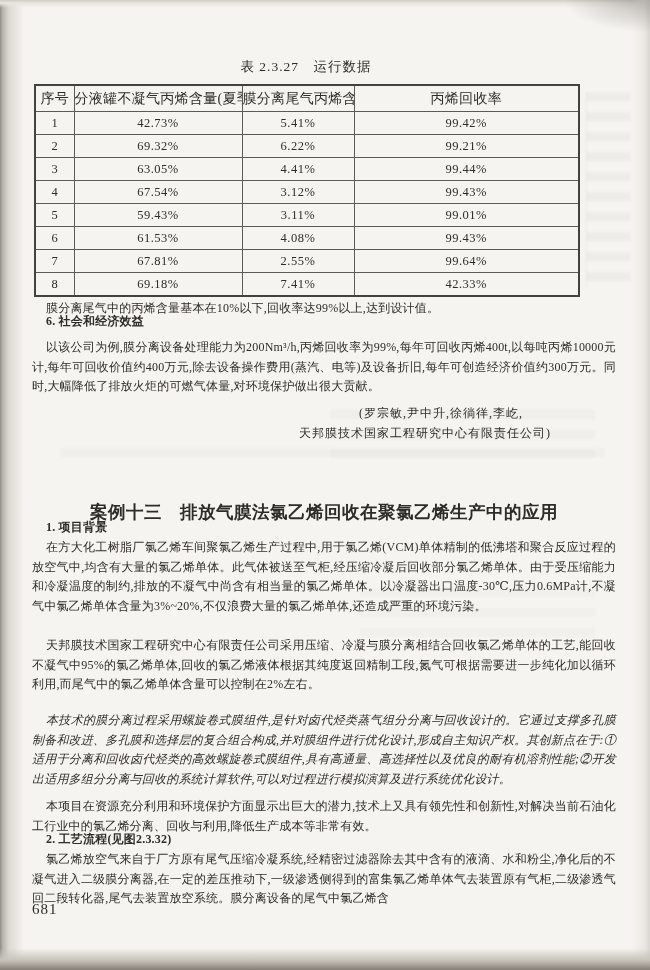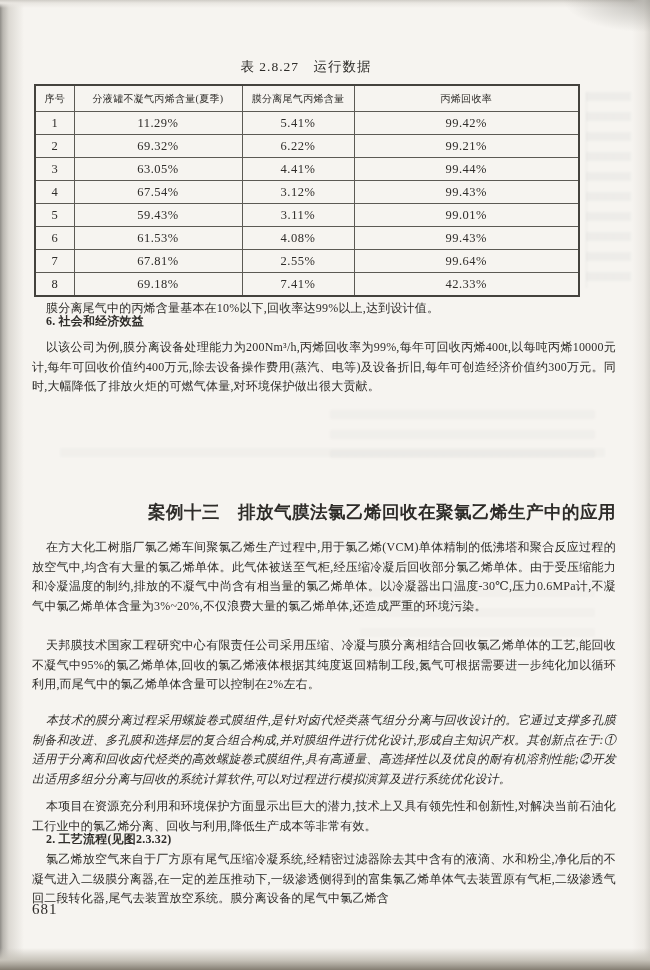--- a/index.html
+++ b/index.html
@@ -34,31 +34,31 @@
   .txt{position:absolute;left:32px;width:584px;font-size:12px;line-height:19.5px;
     letter-spacing:.2px;text-align:justify;color:#2e2c29;}
   .indent{text-indent:14px;}
   .bold{font-weight:bold;}
   #caption{position:absolute;left:34px;top:58px;width:544px;text-align:center;
     font-size:13.5px;letter-spacing:1px;color:#2e2c29;}
   #tbl{position:absolute;left:34px;top:84px;width:544px;border-collapse:collapse;
     table-layout:fixed;border:2px solid #44423d;}
   #tbl th,#tbl td{border:1px solid #5c5a54;text-align:center;padding:0;
     font-weight:normal;color:#2e2c29;overflow:hidden;white-space:nowrap;}
-  #tbl th{height:25px;font-size:10px;letter-spacing:.3px;}
+  #tbl th{height:25px;font-size:14px;letter-spacing:.3px;}
   #tbl td{height:22px;font-size:12.5px;letter-spacing:.5px;}
   #p-summary{top:287px;}
   #h-benefit{top:300px;}
   #p-benefit{top:326px;}
   #byline{top:404px;}
   #byline div{text-align:right;letter-spacing:1px;}
   .by1{padding-right:93px;}
   .by2{padding-right:65px;}
   #case-title{top:468px;font-size:17.5px;font-weight:bold;line-height:26px;
-    letter-spacing:.5px;text-align:right;margin-top:31px;}
+    letter-spacing:.5px;text-align:center;margin-top:31px;}
   #h-bg{top:506px;}
   #p-bg1{top:526px;}
   #p-bg2{top:624px;}
   #p-bg3{top:699px;font-style:italic;}
   #p-bg4{top:785px;}
   #h-proc{top:818px;}
   #p-proc{top:838px;}
   #pagenum{top:900px;font-size:15px;letter-spacing:1px;}
 </style>
 </head>
@@ -70,40 +70,40 @@
   <div class="edge edge-top"></div>
   <div class="edge edge-right"></div>
   <div class="edge edge-bottom"></div>
   <div class="edge corner-smudge"></div>
 
   <div class="ghost ghost-rows g1"></div>
   <div class="ghost ghost-rows g2"></div>
   <div class="ghost ghost-rows g3"></div>
   <div class="ghost ghost-rows g4"></div>
 
-  <div id="caption">表 2.8.27　运行数据</div>
+  <div id="caption">表 2.3.27　运行数据</div>
   <table id="tbl">
     <colgroup>
       <col style="width:39px">
         <col style="width:168px">
         <col style="width:112px">
         <col style="width:225px">
     </colgroup>
     <thead>
       <tr>
         <th>序号</th>
         <th>分液罐不凝气丙烯含量(夏季)</th>
         <th>膜分离尾气丙烯含量</th>
         <th>丙烯回收率</th>
       </tr>
     </thead>
     <tbody>
         <tr>
           <td>1</td>
-          <td>11.29%</td>
+          <td>42.73%</td>
           <td>5.41%</td>
           <td>99.42%</td>
         </tr>
         <tr>
           <td>2</td>
           <td>69.32%</td>
           <td>6.22%</td>
           <td>99.21%</td>
         </tr>
         <tr>
@@ -141,22 +141,27 @@
           <td>69.18%</td>
           <td>7.41%</td>
           <td>42.33%</td>
         </tr>
       </tbody>
   </table>
 
   <p class="txt indent" id="p-summary">膜分离尾气中的丙烯含量基本在10%以下,回收率达99%以上,达到设计值。</p>
   <p class="txt indent bold" id="h-benefit">6. 社会和经济效益</p>
   <p class="txt indent" id="p-benefit">以该公司为例,膜分离设备处理能力为200Nm³/h,丙烯回收率为99%,每年可回收丙烯400t,以每吨丙烯10000元计,每年可回收价值约400万元,除去设备操作费用(蒸汽、电等)及设备折旧,每年可创造经济价值约300万元。同时,大幅降低了排放火炬的可燃气体量,对环境保护做出很大贡献。</p>
+  <div class="txt" id="byline">
+    <div class="by1">(罗宗敏,尹中升,徐徜徉,李屹,</div>
+    <div class="by2">天邦膜技术国家工程研究中心有限责任公司)</div>
+  </div>
 
   <h2 class="txt" id="case-title">案例十三　排放气膜法氯乙烯回收在聚氯乙烯生产中的应用</h2>
+  <p class="txt indent bold" id="h-bg">1. 项目背景</p>
   <p class="txt indent" id="p-bg1">在方大化工树脂厂氯乙烯车间聚氯乙烯生产过程中,用于氯乙烯(VCM)单体精制的低沸塔和聚合反应过程的放空气中,均含有大量的氯乙烯单体。此气体被送至气柜,经压缩冷凝后回收部分氯乙烯单体。由于受压缩能力和冷凝温度的制约,排放的不凝气中尚含有相当量的氯乙烯单体。以冷凝器出口温度-30℃,压力0.6MPa计,不凝气中氯乙烯单体含量为3%~20%,不仅浪费大量的氯乙烯单体,还造成严重的环境污染。</p>
   <p class="txt indent" id="p-bg2">天邦膜技术国家工程研究中心有限责任公司采用压缩、冷凝与膜分离相结合回收氯乙烯单体的工艺,能回收不凝气中95%的氯乙烯单体,回收的氯乙烯液体根据其纯度返回精制工段,氮气可根据需要进一步纯化加以循环利用,而尾气中的氯乙烯单体含量可以控制在2%左右。</p>
   <p class="txt indent" id="p-bg3">本技术的膜分离过程采用螺旋卷式膜组件,是针对卤代烃类蒸气组分分离与回收设计的。它通过支撑多孔膜制备和改进、多孔膜和选择层的复合组合构成,并对膜组件进行优化设计,形成自主知识产权。其创新点在于:①适用于分离和回收卤代烃类的高效螺旋卷式膜组件,具有高通量、高选择性以及优良的耐有机溶剂性能;②开发出适用多组分分离与回收的系统计算软件,可以对过程进行模拟演算及进行系统优化设计。</p>
   <p class="txt indent" id="p-bg4">本项目在资源充分利用和环境保护方面显示出巨大的潜力,技术上又具有领先性和创新性,对解决当前石油化工行业中的氯乙烯分离、回收与利用,降低生产成本等非常有效。</p>
   <p class="txt indent bold" id="h-proc">2. 工艺流程(见图2.3.32)</p>
   <p class="txt indent" id="p-proc">氯乙烯放空气来自于厂方原有尾气压缩冷凝系统,经精密过滤器除去其中含有的液滴、水和粉尘,净化后的不凝气进入二级膜分离器,在一定的差压推动下,一级渗透侧得到的富集氯乙烯单体气去装置原有气柜,二级渗透气回二段转化器,尾气去装置放空系统。膜分离设备的尾气中氯乙烯含</p>
 
   <div class="txt" id="pagenum">681</div>
 </div>
 

